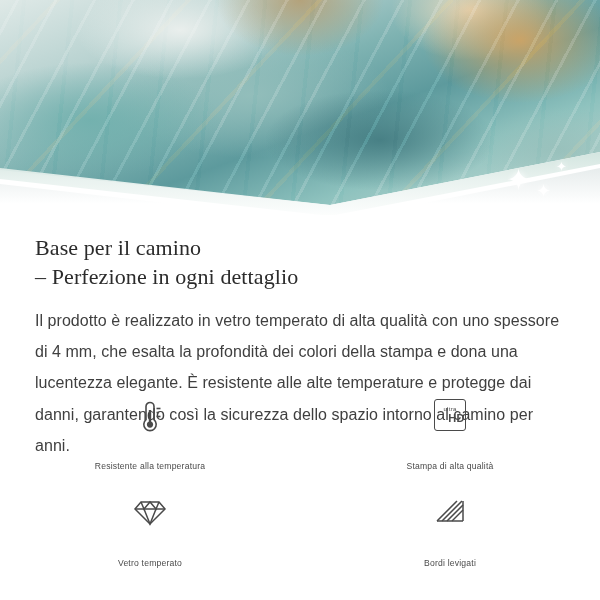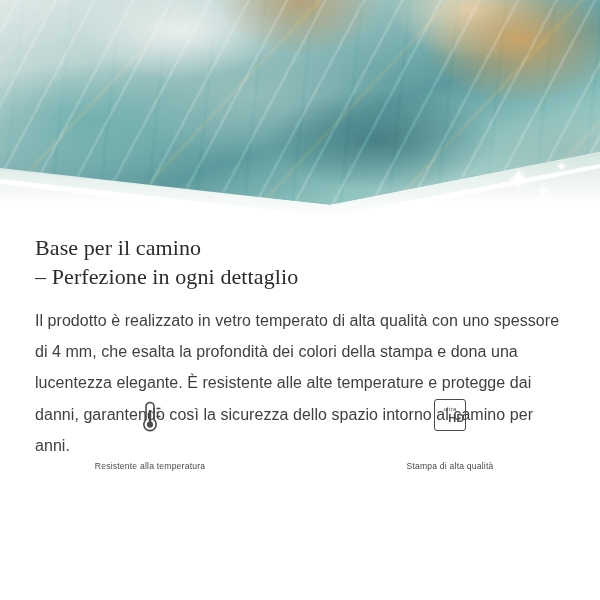--- a/index.html
+++ b/index.html
@@ -208,19 +208,43 @@
           </div>
         </div>
         <div class="caption">Stampa di alta qualità</div>
       </div>
 
 
     </div>
 
     <div class="feature-row second">
 
-
+      <div class="feature">
+        <div class="glyph">
+          <svg width="36" height="34" viewBox="0 0 36 34" fill="none" stroke="#4a4a4a" stroke-width="1.5">
+            <path d="M9 7h18l6 7-15 15L3 14 9 7z"></path>
+            <path d="M3 14h30"></path>
+            <path d="M9 7l3 7 6-7 6 7 3-7"></path>
+            <path d="M12 14l6 15 6-15"></path>
+          </svg>
+        </div>
+        <div class="caption">Vetro temperato</div>
+      </div>
+
+      <div class="feature">
+        <div class="glyph">
+          <svg width="38" height="34" viewBox="0 0 38 34" fill="none" stroke="#4a4a4a" stroke-width="1.5">
+            <path d="M6 26 L26 6"></path>
+            <path d="M11 26 L31 6"></path>
+            <path d="M16 26 L32 10"></path>
+            <path d="M21 26 L32 15"></path>
+            <path d="M6 26 L32 26" stroke-width="1.5"></path>
+            <path d="M32 6 L32 26"></path>
+          </svg>
+        </div>
+        <div class="caption">Bordi levigati</div>
+      </div>
 
 
     </div>
   </div>
 
 </div>
 
 </body></html>

